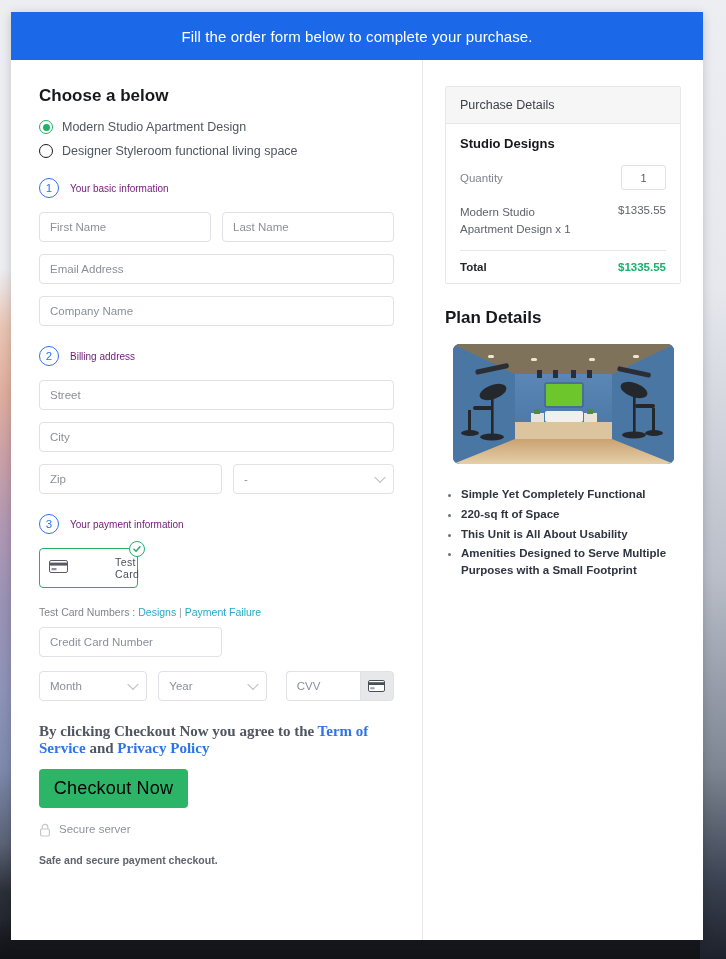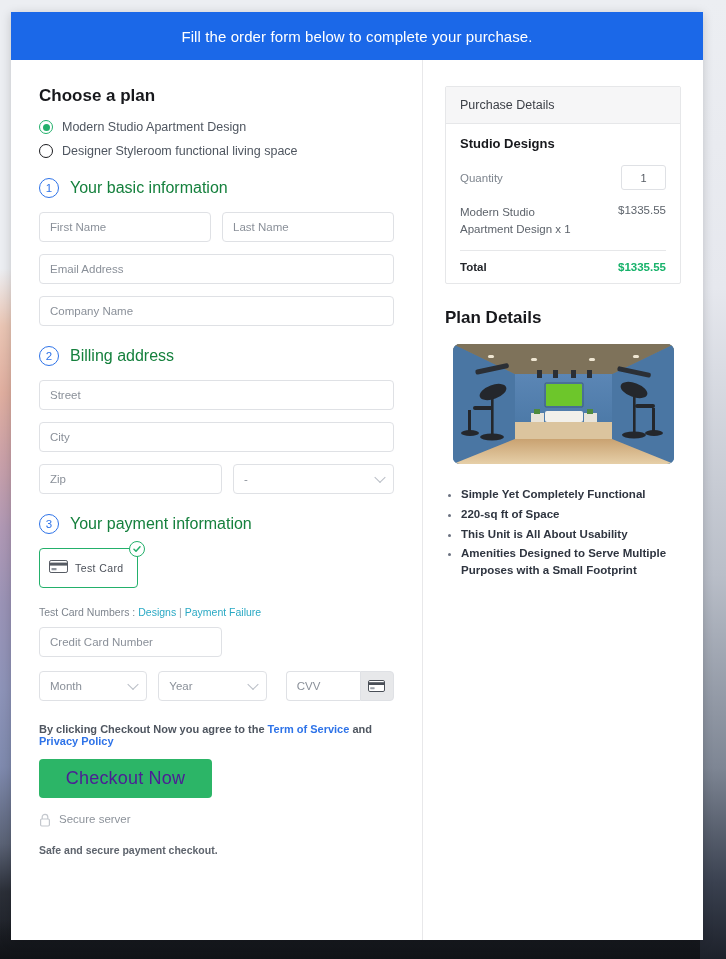--- a/index.html
+++ b/index.html
@@ -75,21 +75,21 @@
   .radio-label{ font-size:12.5px; color:#4f5660; }
 
   
   .step{ display:flex; align-items:center; margin:20px 0 14px 0; }
   .step-num{
     width:20px;height:20px;border-radius:50%;
     border:1.4px solid #2e73e8; color:#2e73e8;
     font-size:11.5px; display:flex;align-items:center;justify-content:center;
     margin-right:11px; flex:none;
   }
-  .step-label{ font-size:16px; color:#15803d; }
+  .step-label{ font-size:10px; color:#701a75; }
 
   
   .field{
     width:100%; height:30px;
     border:1px solid #dfe1e5; border-radius:4px;
     background:#fff; padding:0 10px;
     font-size:11.5px; color:#8a9099;
     font-family:"Liberation Sans", sans-serif;
     outline:none;
   }
@@ -113,41 +113,41 @@
     display:flex; align-items:center; gap:7px;
     padding:0 9px; position:relative; margin-top:4px;
   }
   .pay-tile .badge{
     position:absolute; right:-8px; top:-8px;
     width:16px;height:16px;border-radius:50%;
     background:#fff;border:1.4px solid #23b06b;
     display:flex;align-items:center;justify-content:center;
   }
   .pay-tile .badge svg{ display:block; }
-  .pay-tile .tile-label{ font-size:10.5px; color:#4b5059; letter-spacing:.4px; }
+  .pay-tile .tile-label{ font-size:10.5px; color:#4b5059; letter-spacing:.4px;margin-left:40px; }
 
   .testnums{ margin:18px 0 9px 0; font-size:10.5px; color:#7e858e; }
   .testnums a{ color:#2aa9c4; text-decoration:none; }
   .testnums .sep{ color:#9aa0a8; }
 
   .cvv-group{ display:flex; flex:1 1 0;padding-left:8px; }
   .cvv-group .field{ border-top-right-radius:0; border-bottom-right-radius:0; border-right:none; }
   .cvv-icon-btn{
     width:34px;height:30px; flex:none;
     background:#e7e8ea; border:1px solid #dfe1e5;
     border-top-right-radius:4px; border-bottom-right-radius:4px;
     display:flex;align-items:center;justify-content:center;
   }
 
-  .terms{ margin:22px 0 12px 0; font-size:11px; color:#4f5660; font-weight:bold; }
+  .terms{ margin:22px 0 12px 0; font-size:15px; color:#4f5660; font-weight:bold;font-family:Liberation Serif, serif; }
   .terms a{ color:#2e73e8; text-decoration:none; }
 
   .btn-checkout{
-    display:block; width:173px; height:39px;
-    background:#2cb567; color:#4c1d95; border:none; border-radius:4px;
+    display:block; width:149px; height:39px;
+    background:#2cb567; color:#000000; border:none; border-radius:4px;
     font-size:18px; font-family:"Liberation Sans", sans-serif;
     cursor:pointer; letter-spacing:.2px;
   }
   .secure-row{ display:flex; gap:8px; margin:15px 0 13px 0; }
   .secure-row .lbl{ font-size:11.5px; color:#8d939b; }
   .safe-note{ font-size:10.5px; color:#5e646d; font-weight:bold; }
 
   
   .purchase-box{ border:1px solid #e6e7e9; border-radius:2px; }
   .purchase-head{
@@ -194,21 +194,21 @@
   <div class="card">
 
     <div class="banner">
       <span>Fill the order form below to complete your purchase.</span>
     </div>
 
     <div class="body-cols">
 
       <div class="col-left">
 
-        <h2 class="section-title">Choose a plan</h2>
+        <h2 class="section-title">Choose a below</h2>
 
         <div class="radio-row">
           <span class="radio">
               <span class="dot"></span>
             </span>
           <span class="radio-label">Modern Studio Apartment Design</span>
         </div>
         <div class="radio-row">
           <span class="radio off"></span>
           <span class="radio-label">Designer Styleroom functional living space</span>

